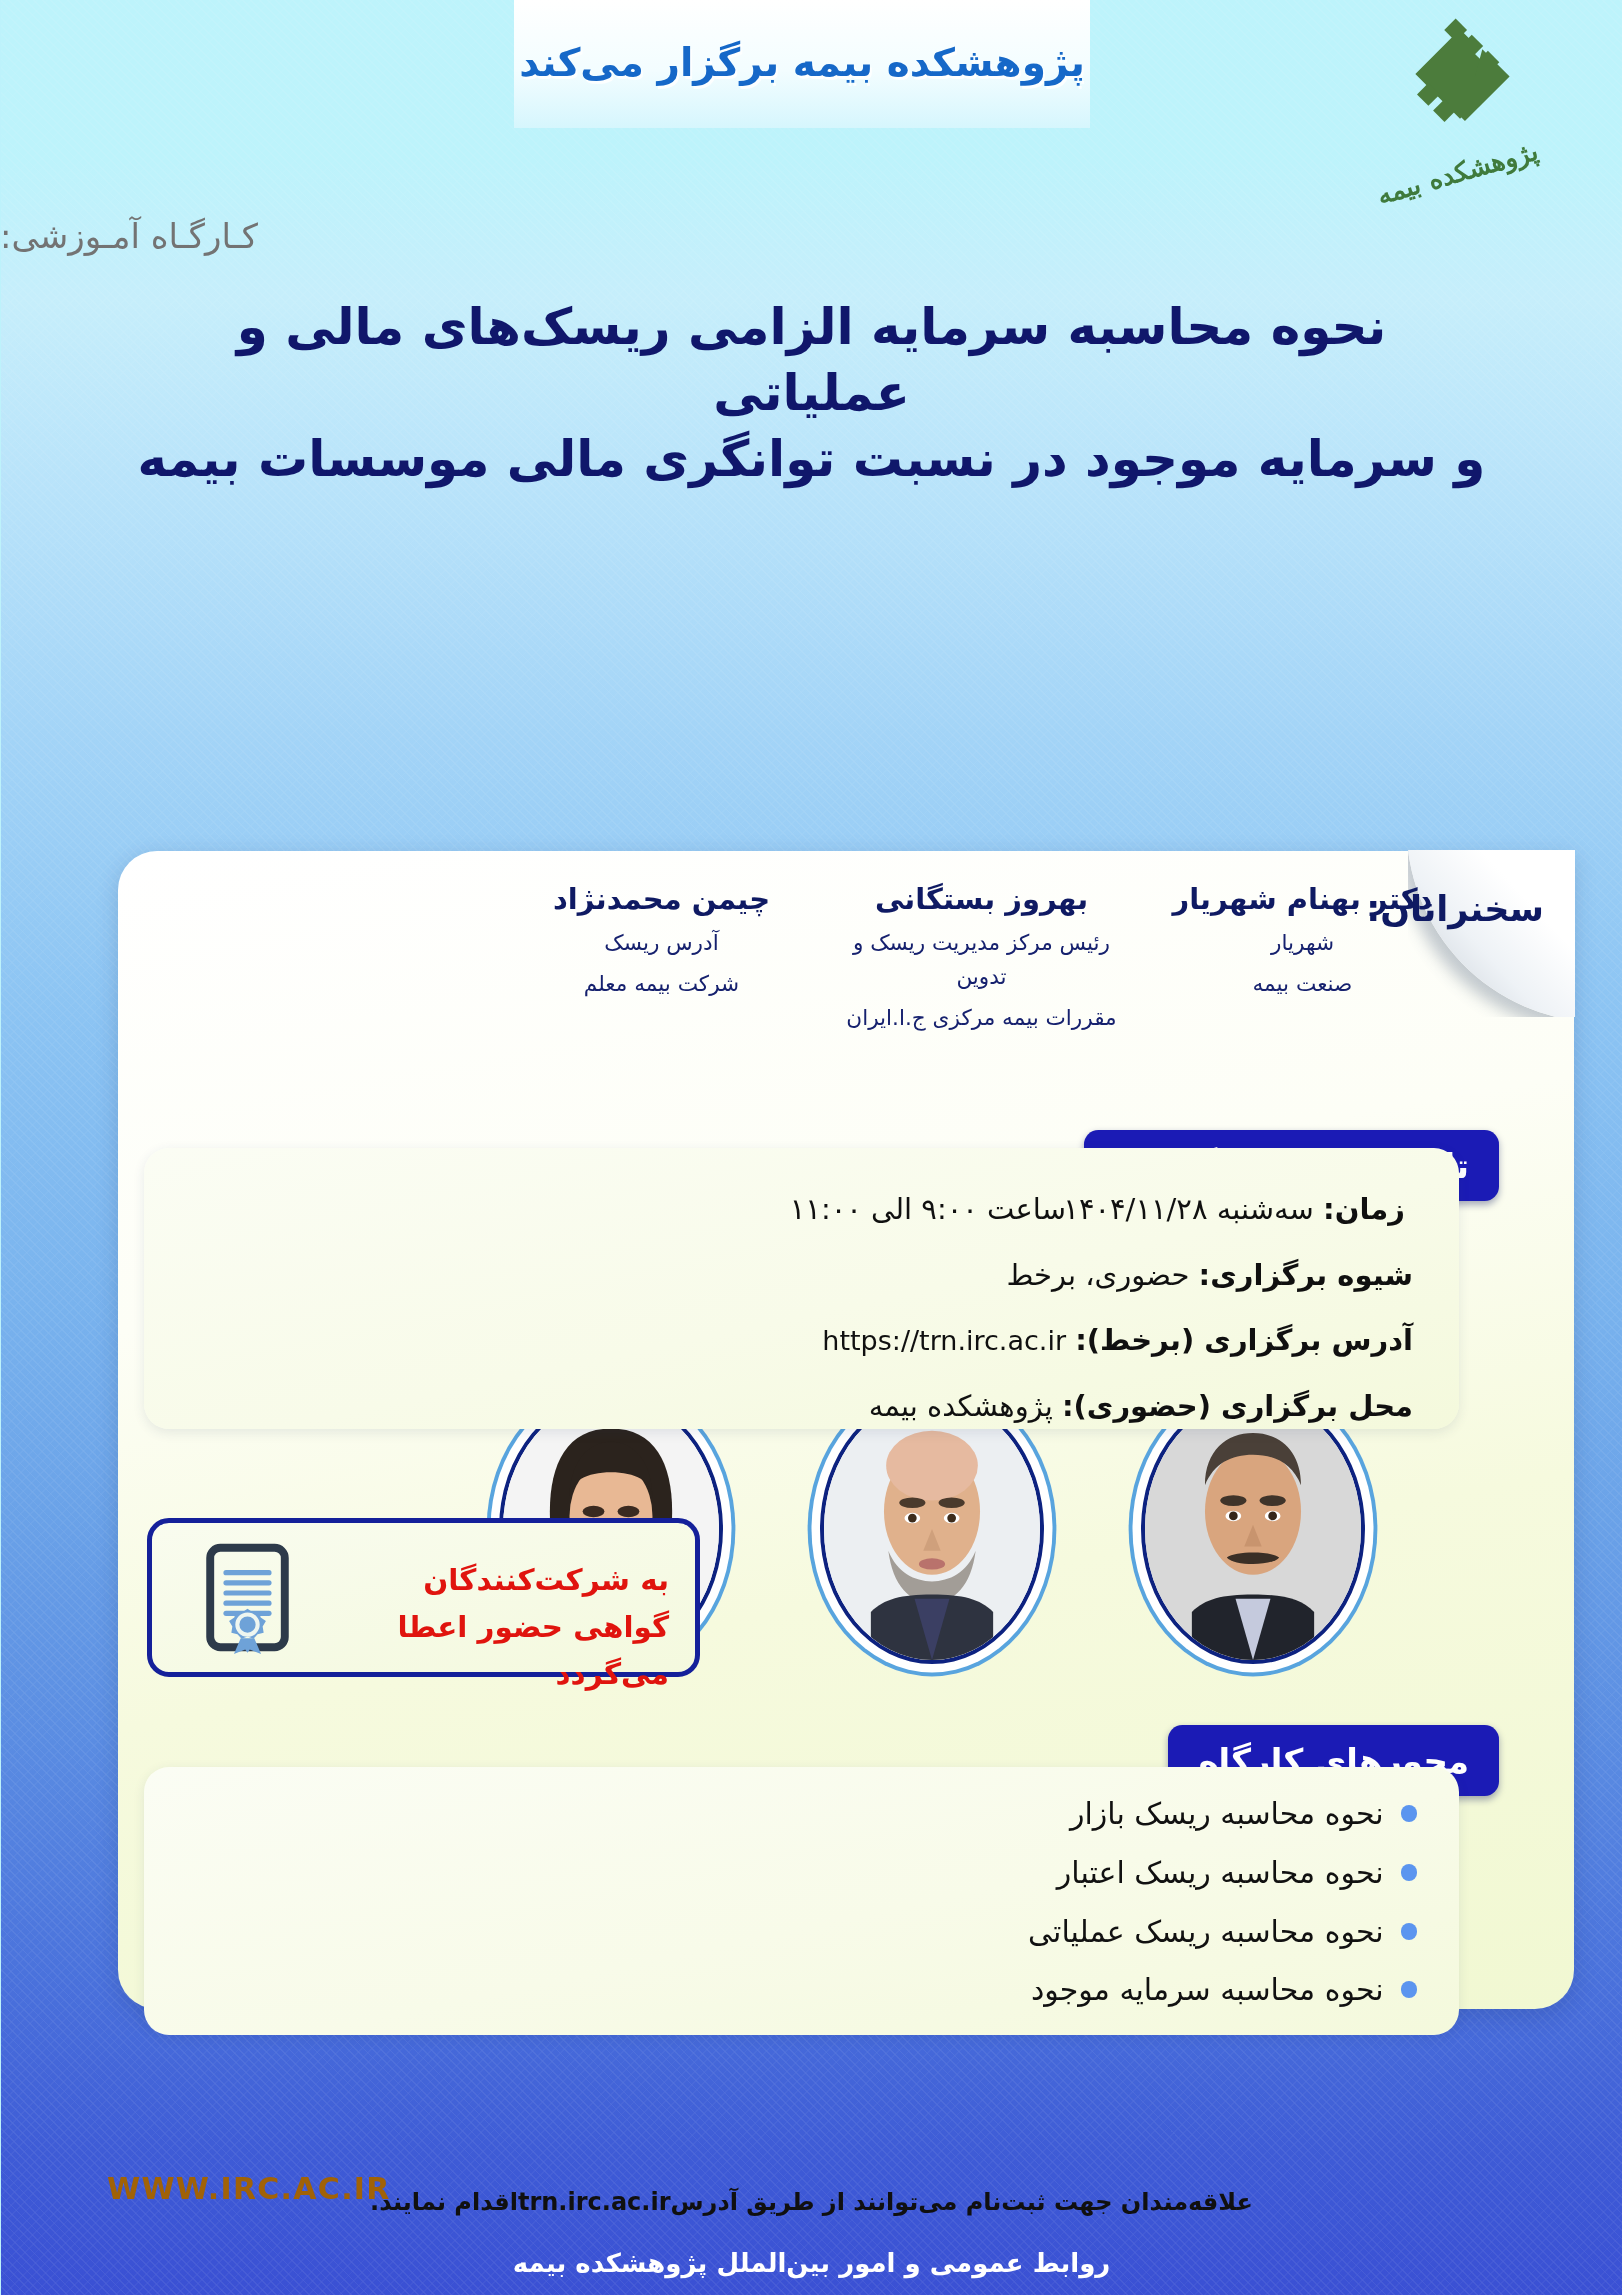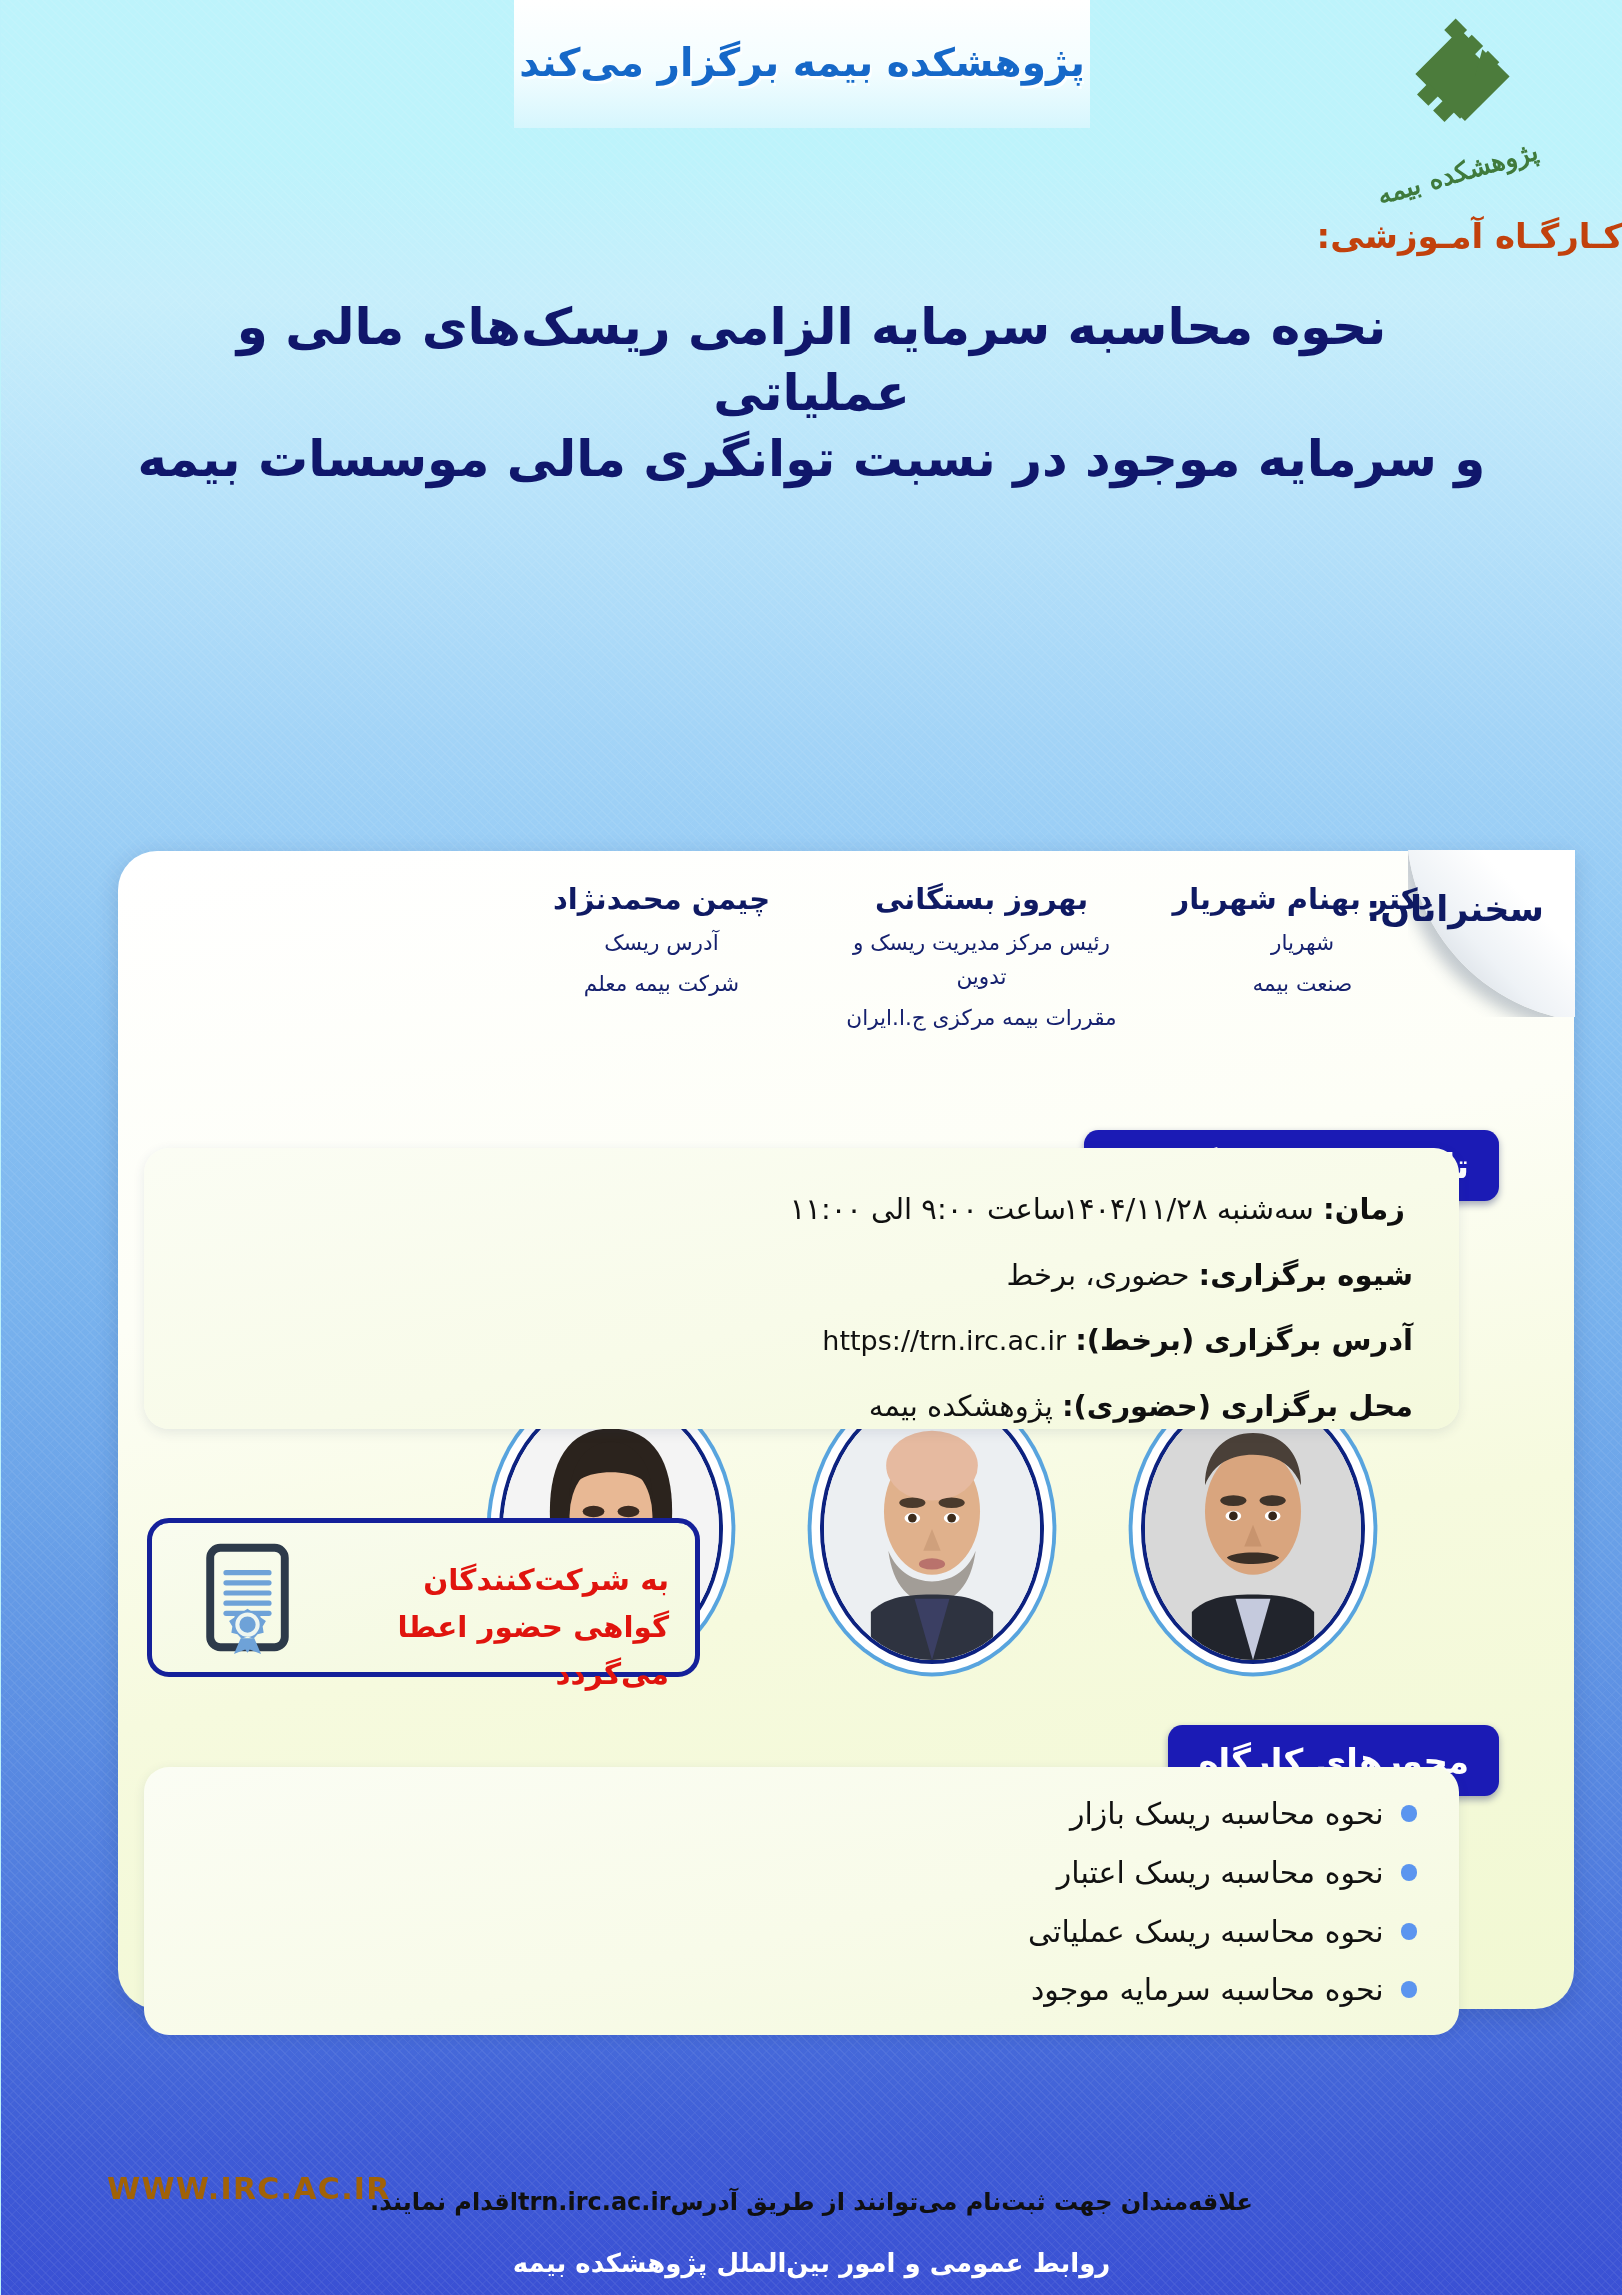--- a/index.html
+++ b/index.html
@@ -46,22 +46,22 @@
   .logo-mark{position:absolute;right:39px;top:0;width:124px;height:124px;}
   .logo-text{
     position:absolute;right:6.5px;top:118px;width:203px;
     text-align:center;color:#3f7a3c;font-size:26px;font-weight:bold;
     transform:rotate(-16deg);transform-origin:right center;
     font-family:"DejaVu Serif","Liberation Serif",serif;
     white-space:nowrap;
   }
   
   .kicker{
-    position:absolute;left:0;right:0;top:216px;text-align:right;
-    font-size:34px;font-weight:bold;color:#c2410c;
+    position:absolute;left:0;right:0;top:216px;text-align:left;
+    font-size:34px;font-weight:normal;color:#737373;
   }
   .headline{
     position:absolute;left:137px;right:137px;top:294px;
     text-align:center;color:#10176b;font-weight:bold;
     font-size:50px;line-height:1.32;letter-spacing:-0.7px;
   }
   
   .card{
     position:absolute;left:118px;top:851px;width:1456px;height:1158px;
     background:linear-gradient(170deg,#ffffff 0%,#fdfef6 34%,#f6fade 62%,#f1f8d2 100%);

